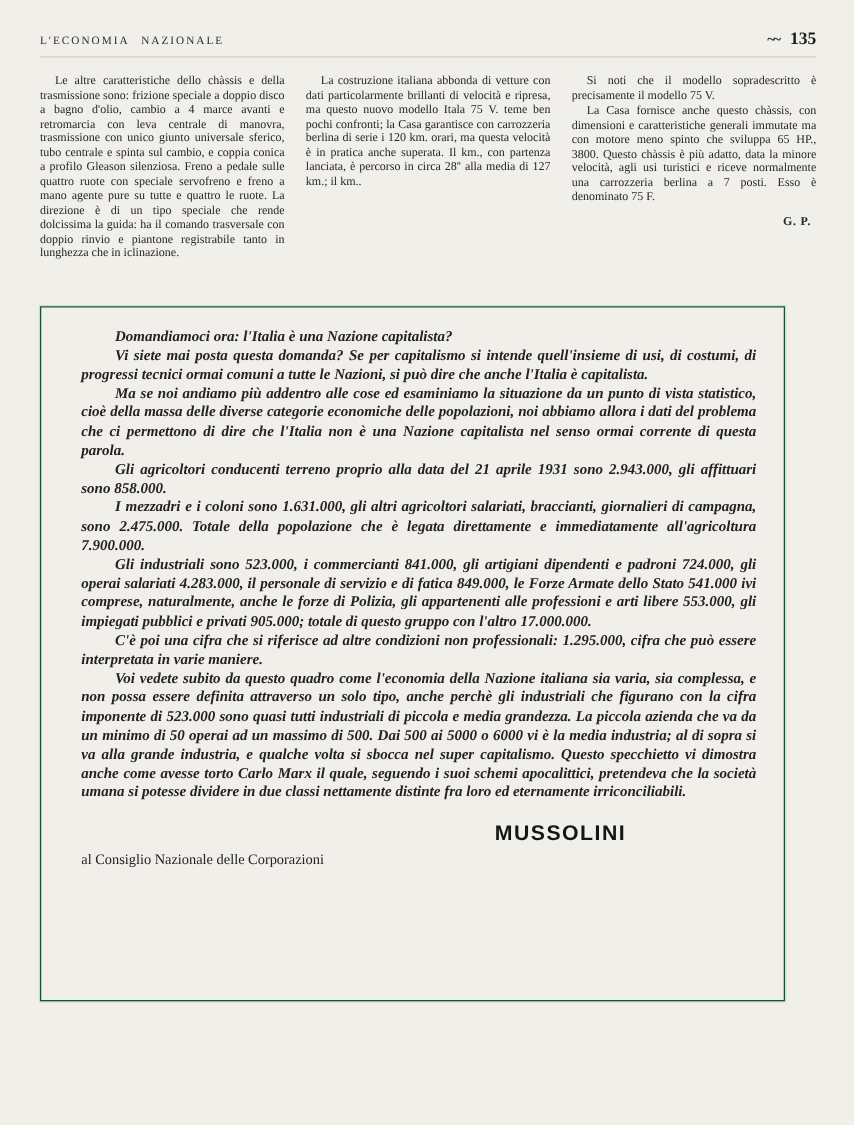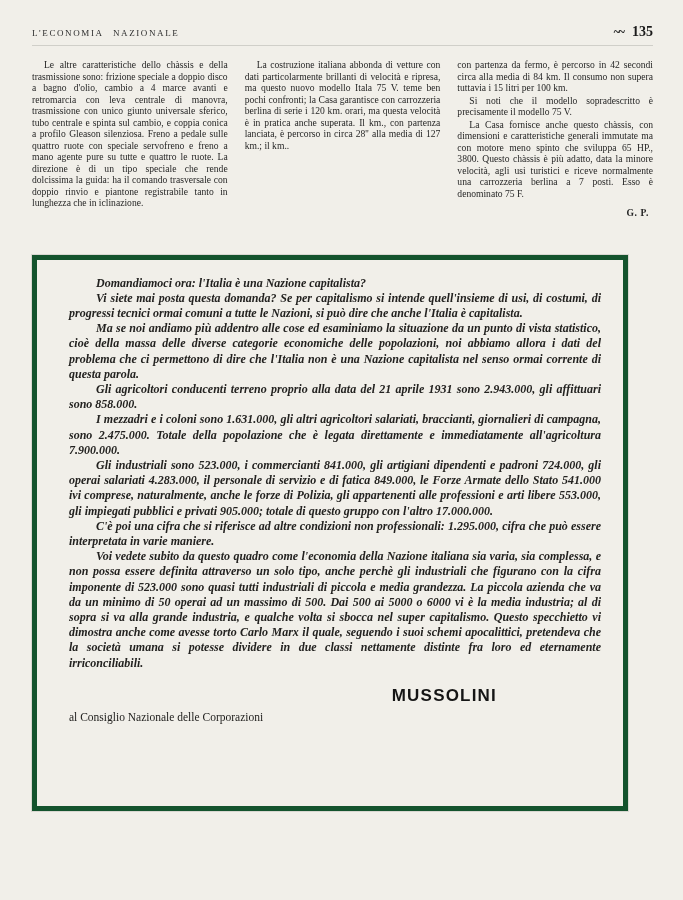--- a/index.html
+++ b/index.html
@@ -67,21 +67,21 @@
     font-weight: bold;
     letter-spacing: 0.6px;
     margin-top: 8px !important;
     padding-right: 4px;
   }
   
   .quote-box {
     margin-top: 36px;
     margin-left: 0px;
     margin-right: 25px;
-    border: 5px solid #14532d;
+    border: 1px solid #14532d;
     box-shadow: 0 0 0 1px rgba(47,45,40,0.12);
     padding: 16px 22px 16px 32px;
     box-sizing: border-box;
     min-height: 556px;
   }
   .quote-box p {
     margin: 0;
     font-style: italic;
     font-weight: bold;
     font-size: 12px;
@@ -122,21 +122,20 @@
   </div>
 
   <div class="columns">
     <div class="col">
       <p class="indent">Le altre caratteristiche dello chàssis e della trasmissione sono: frizione speciale a doppio disco a bagno d'olio, cambio a 4 marce avanti e retromarcia con leva centrale di manovra, trasmissione con unico giunto universale sferico, tubo centrale e spinta sul cambio, e coppia conica a profilo Gleason silenziosa. Freno a pedale sulle quattro ruote con speciale servofreno e freno a mano agente pure su tutte e quattro le ruote. La direzione è di un tipo speciale che rende dolcissima la guida: ha il comando trasversale con doppio rinvio e piantone registrabile tanto in lunghezza che in iclinazione.</p>
     </div>
     <div class="col">
       <p class="indent">La costruzione italiana abbonda di vetture con dati particolarmente brillanti di velocità e ripresa, ma questo nuovo modello Itala 75 V. teme ben pochi confronti; la Casa garantisce con carrozzeria berlina di serie i 120 km. orari, ma questa velocità è in pratica anche superata. Il km., con partenza lanciata, è percorso in circa 28'' alla media di 127 km.; il km..</p>
     </div>
     <div class="col">
-      <p>con partenza da fermo, è percorso in 42 secondi circa alla media di 84 km. Il consumo non supera tuttavia i 15 litri per 100 km.</p>
       <p class="indent">Si noti che il modello sopradescritto è precisamente il modello 75 V.</p>
       <p class="indent">La Casa fornisce anche questo chàssis, con dimensioni e caratteristiche generali immutate ma con motore meno spinto che sviluppa 65 HP., 3800. Questo chàssis è più adatto, data la minore velocità, agli usi turistici e riceve normalmente una carrozzeria berlina a 7 posti. Esso è denominato 75 F.</p>
       <p class="article-signature">G. P.</p>
     </div>
   </div>
 
   <div class="quote-box">
     <p>Domandiamoci ora: l'Italia è una Nazione capitalista?</p>
     <p>Vi siete mai posta questa domanda? Se per capitalismo si intende quell'insieme di usi, di costumi, di progressi tecnici ormai comuni a tutte le Nazioni, si può dire che anche l'Italia è capitalista.</p>
     <p>Ma se noi andiamo più addentro alle cose ed esaminiamo la situazione da un punto di vista statistico, cioè della massa delle diverse categorie economiche delle popolazioni, noi abbiamo allora i dati del problema che ci permettono di dire che l'Italia non è una Nazione capitalista nel senso ormai corrente di questa parola.</p>

